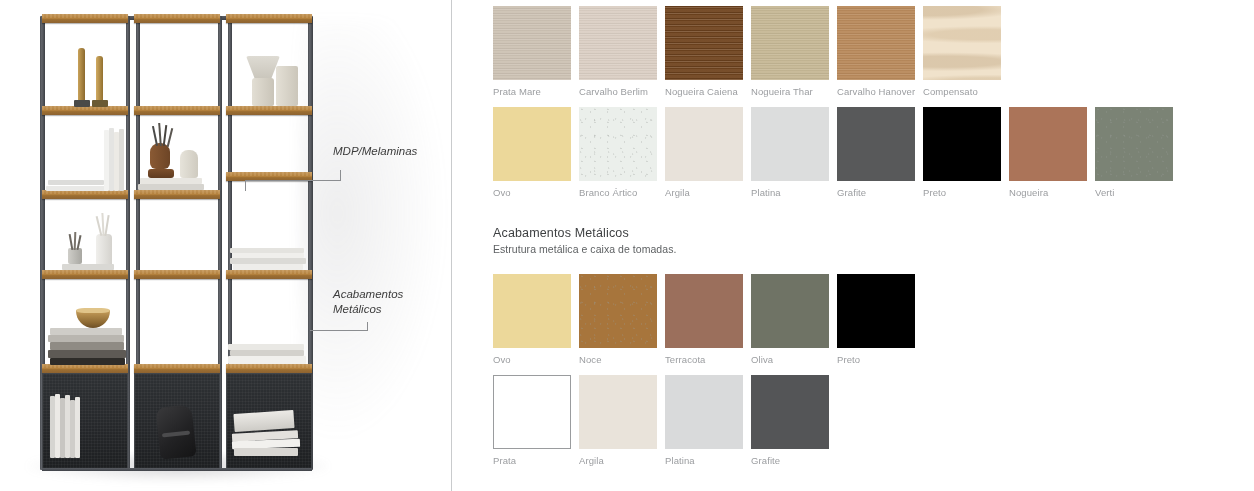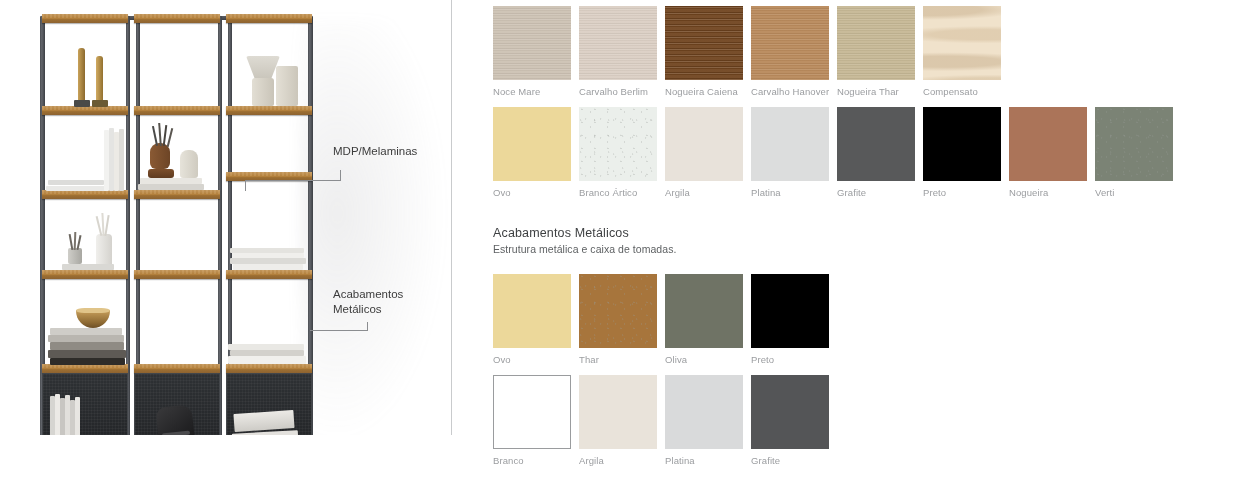--- a/index.html
+++ b/index.html
@@ -13,24 +13,25 @@
   #page {
     position: relative;
     width: 1254px; height: 491px;
     background: #ffffff;
     display: flex;
   }
 
   
   #left-panel {
     position: relative;
-    width: 452px; height: 435px;
+    width: 452px; height: 491px;
     flex: 0 0 452px;
     background: #ffffff;
     overflow: hidden;
+    font-style: italic;
   }
   #divider {
     position: absolute;
     left: 451px; top: 0;
     width: 1px; height: 491px;
     background: #c9cbcd;
   }
 
   
   .floor-shadow {
@@ -319,37 +320,37 @@
 Metálicos</div>
 
     <div id="divider"></div>
   </div>
 
   <div id="right-panel">
 
     <div class="swatch-grid" id="grid-wood" style="left:41px; top:6px;">
         <div class="swatch-cell">
           <div class="swatch-chip grain-h" style="background: rgb(205, 194, 180);"></div>
-          <div class="swatch-label">Noce Mare</div>
+          <div class="swatch-label">Prata Mare</div>
         </div>
         <div class="swatch-cell">
           <div class="swatch-chip grain-h" style="background: rgb(219, 207, 196);"></div>
           <div class="swatch-label">Carvalho Berlim</div>
         </div>
         <div class="swatch-cell">
           <div class="swatch-chip grain-h strong" style="background: rgb(112, 68, 31);"></div>
           <div class="swatch-label">Nogueira Caiena</div>
         </div>
         <div class="swatch-cell">
+          <div class="swatch-chip grain-h" style="background: rgb(198, 184, 149);"></div>
+          <div class="swatch-label">Nogueira Thar</div>
+        </div>
+        <div class="swatch-cell">
           <div class="swatch-chip grain-h" style="background: rgb(185, 138, 92);"></div>
           <div class="swatch-label">Carvalho Hanover</div>
-        </div>
-        <div class="swatch-cell">
-          <div class="swatch-chip grain-h" style="background: rgb(198, 184, 149);"></div>
-          <div class="swatch-label">Nogueira Thar</div>
         </div>
         <div class="swatch-cell">
           <div class="swatch-chip grain-wave" style="background: rgb(240, 226, 203);"></div>
           <div class="swatch-label">Compensato</div>
         </div>
       </div>
 
     <div class="swatch-grid" id="grid-solid" style="left:41px; top:107px;">
         <div class="swatch-cell">
           <div class="swatch-chip " style="background: rgb(236, 216, 154);"></div>
@@ -390,36 +391,40 @@
       <div class="section-sub">Estrutura metálica e caixa de tomadas.</div>
     </div>
 
     <div class="swatch-grid" id="grid-metal-1" style="left:41px; top:274px;">
         <div class="swatch-cell">
           <div class="swatch-chip " style="background: rgb(236, 216, 154);"></div>
           <div class="swatch-label">Ovo</div>
         </div>
         <div class="swatch-cell">
           <div class="swatch-chip speckle" style="background: rgb(167, 117, 60);"></div>
-          <div class="swatch-label">Thar</div>
+          <div class="swatch-label">Noce</div>
+        </div>
+        <div class="swatch-cell">
+          <div class="swatch-chip " style="background: rgb(155, 111, 92);"></div>
+          <div class="swatch-label">Terracota</div>
         </div>
         <div class="swatch-cell">
           <div class="swatch-chip " style="background: rgb(111, 115, 101);"></div>
           <div class="swatch-label">Oliva</div>
         </div>
         <div class="swatch-cell">
           <div class="swatch-chip " style="background: rgb(0, 0, 0);"></div>
           <div class="swatch-label">Preto</div>
         </div>
       </div>
 
     <div class="swatch-grid" id="grid-metal-2" style="left:41px; top:375px;">
         <div class="swatch-cell">
           <div class="swatch-chip  bordered" style="background: rgb(255, 255, 255);"></div>
-          <div class="swatch-label">Branco</div>
+          <div class="swatch-label">Prata</div>
         </div>
         <div class="swatch-cell">
           <div class="swatch-chip " style="background: rgb(233, 227, 218);"></div>
           <div class="swatch-label">Argila</div>
         </div>
         <div class="swatch-cell">
           <div class="swatch-chip " style="background: rgb(217, 218, 219);"></div>
           <div class="swatch-label">Platina</div>
         </div>
         <div class="swatch-cell">

